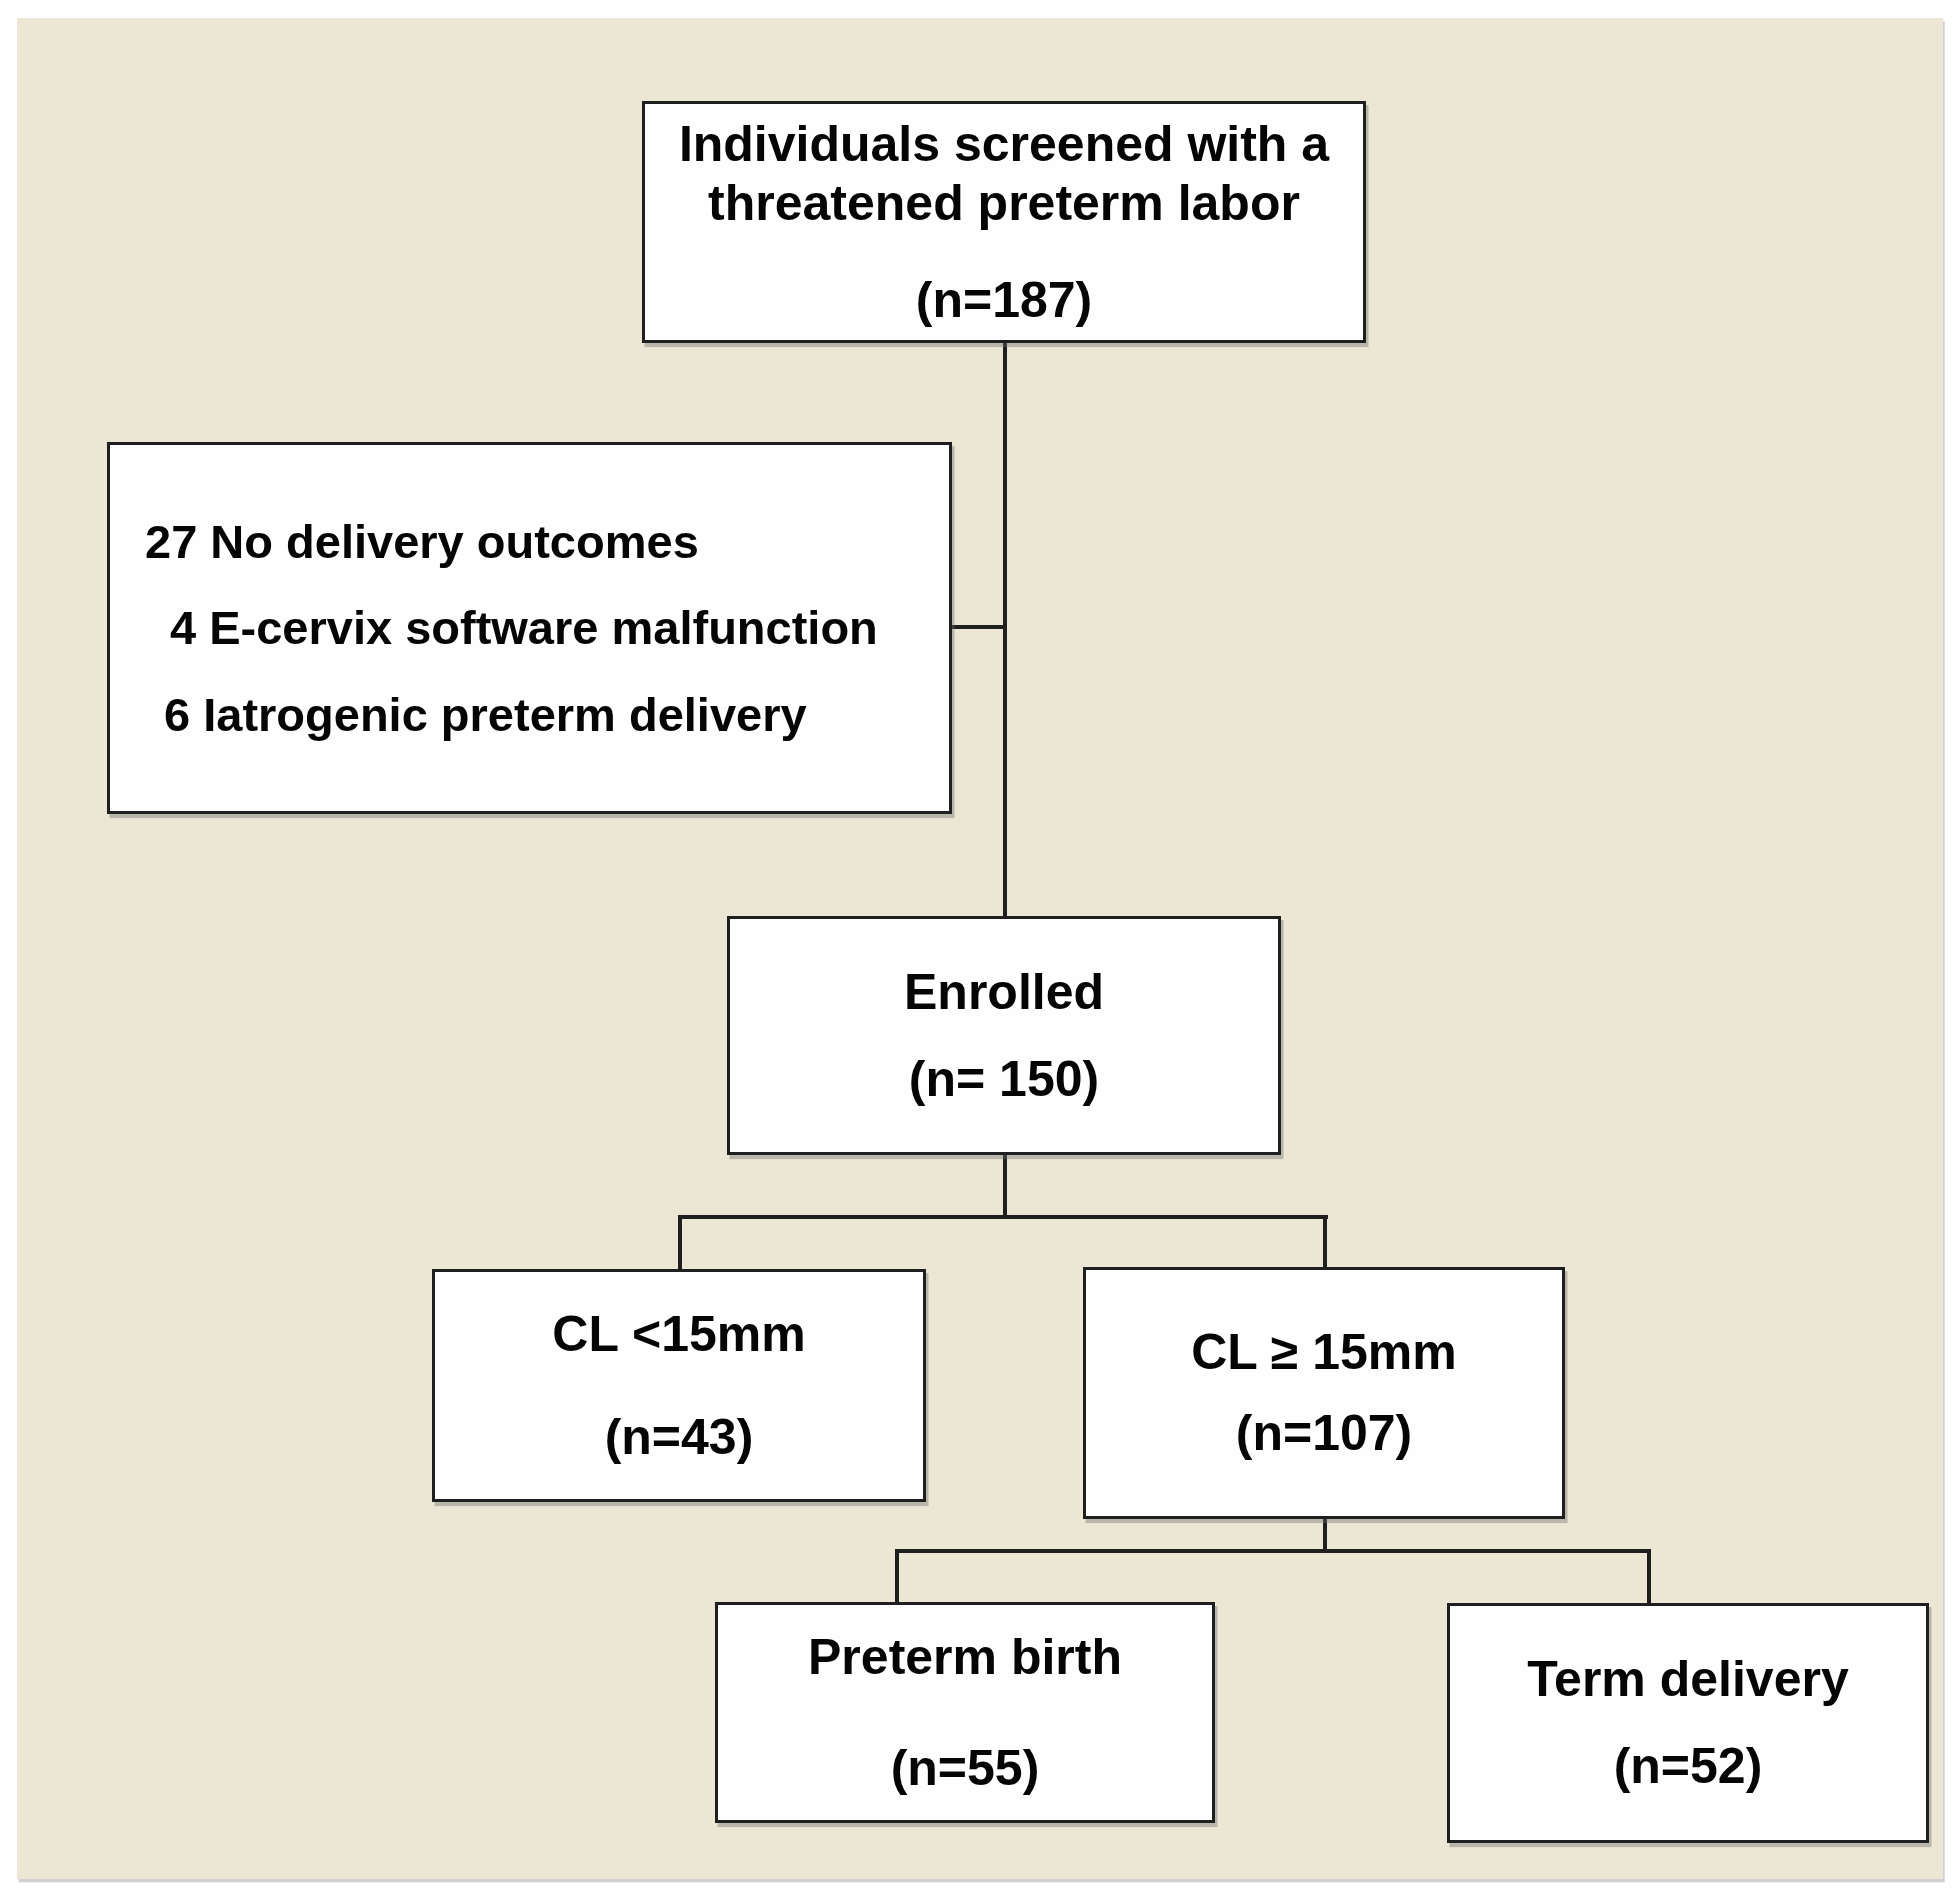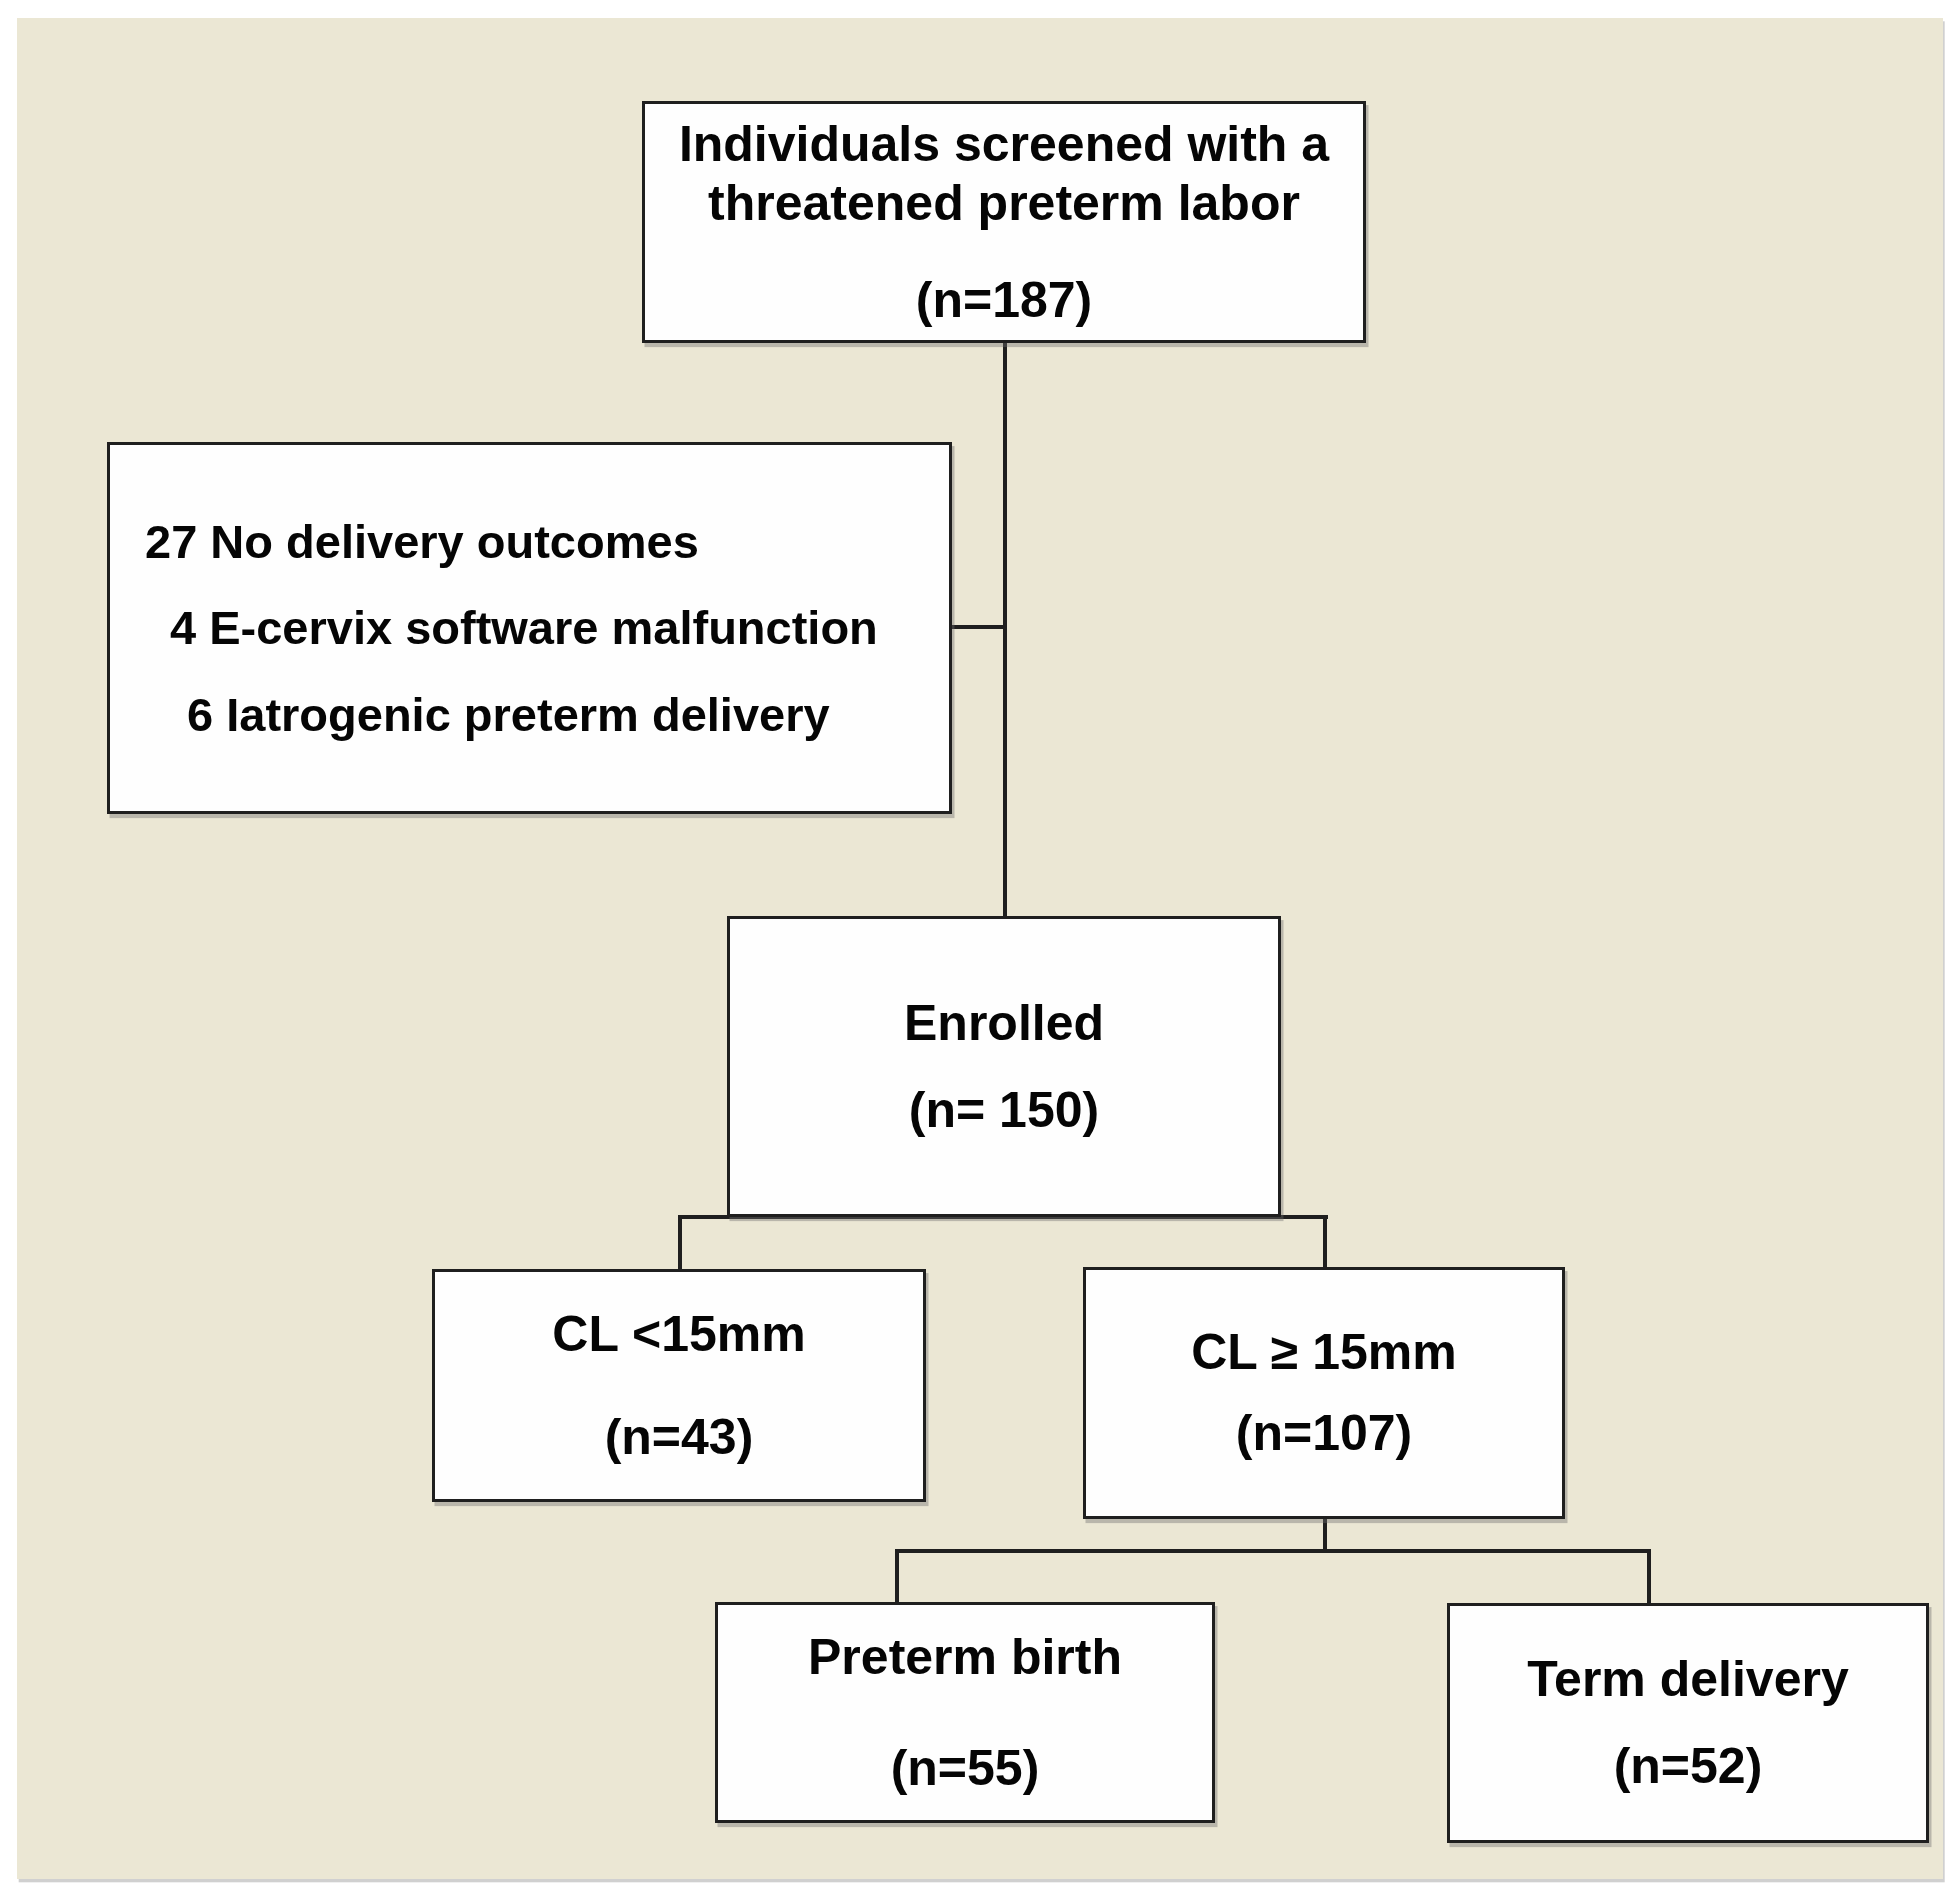--- a/index.html
+++ b/index.html
@@ -50,23 +50,23 @@
     left: 107px; top: 442px; width: 845px; height: 372px;
     font-size: 47px;
     align-items: flex-start;
     text-align: left;
     justify-content: center;
   }
   #node-excluded .x-line { display: block; white-space: nowrap; }
   #node-excluded .x-title { padding-left: 13.2px; margin-bottom: 30px; }
   #node-excluded .x-item1 { padding-left: 35px; margin-bottom: 31px; }
   #node-excluded .x-item2 { padding-left: 60px; margin-bottom: 31px; }
-  #node-excluded .x-item3 { padding-left: 77px; }
+  #node-excluded .x-item3 { padding-left: 54px; }
 
-  #node-enrolled { left: 727px;  top: 916px; width: 554px; height: 301px; font-size: 50px; }
+  #node-enrolled { left: 727px;  top: 916px; width: 554px; height: 239px; font-size: 50px; }
   #node-cl-short { left: 432px;  top: 1269px; width: 494px; height: 233px; font-size: 50px; gap: 16px; }
   #node-cl-long  { left: 1083px; top: 1267px; width: 482px; height: 252px; font-size: 50px; }
   #node-cl-long .count { margin-top: 21.5px; }
   #node-preterm  { left: 715px;  top: 1602px; width: 500px; height: 221px; font-size: 50px; gap: 24px; }
   #node-term     { left: 1447px; top: 1603px; width: 482px; height: 240px; font-size: 50px; }
 
   .conn {
     position: absolute;
     background: #1f1f1f;
   }

